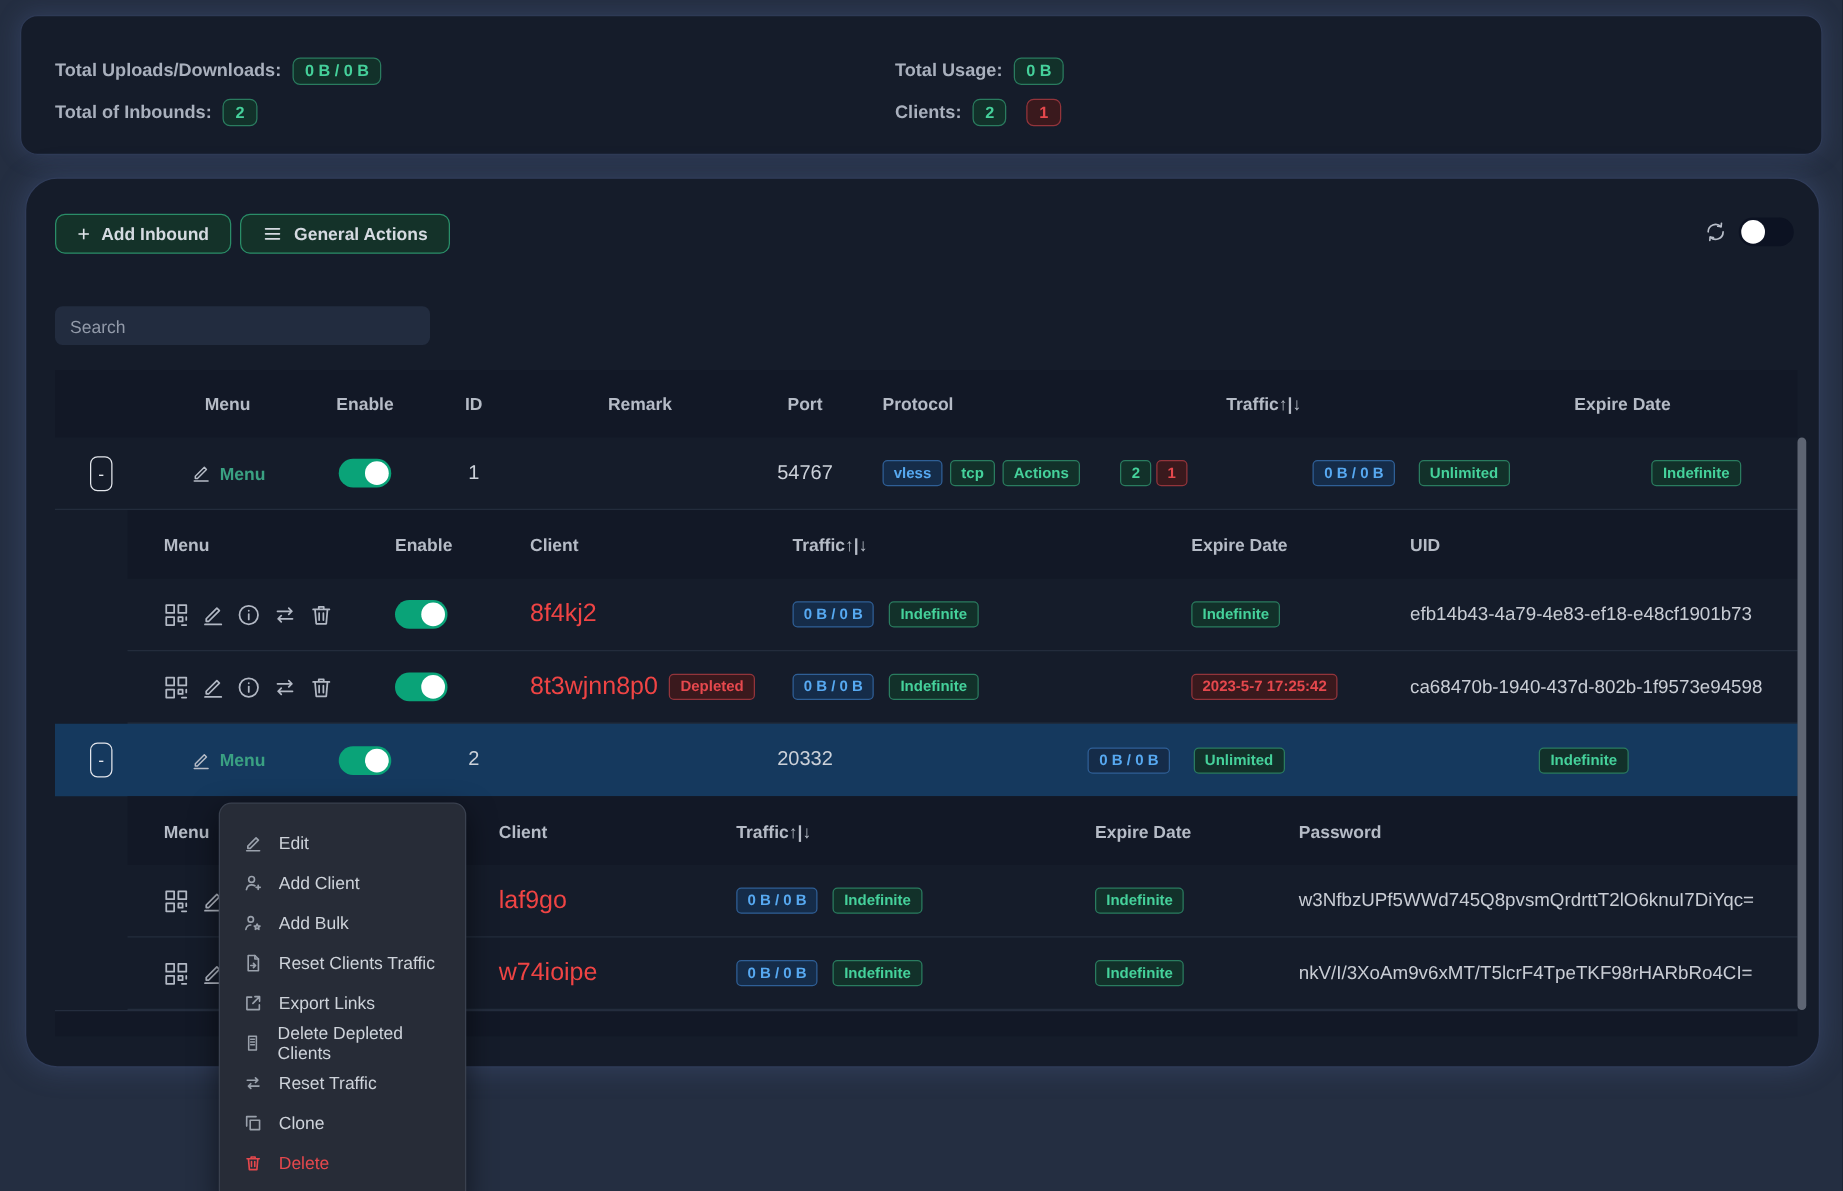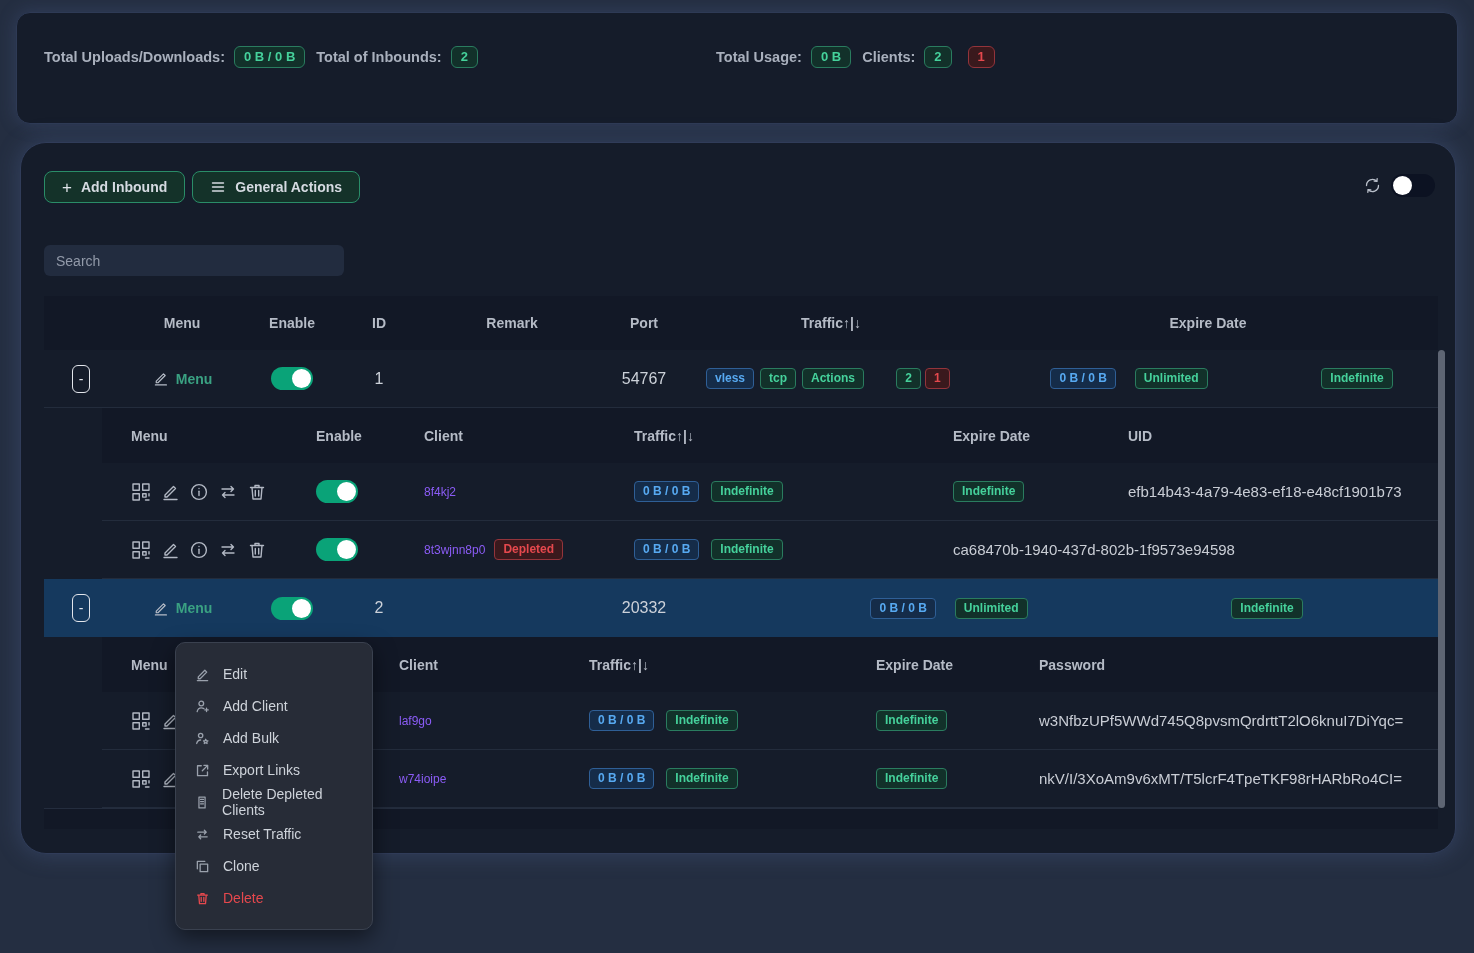--- a/index.html
+++ b/index.html
@@ -15,21 +15,21 @@
   svg.ic{fill:none;stroke:currentColor;stroke-width:1.4;stroke-linecap:round;stroke-linejoin:round;display:block;}
   .switch{position:relative;border-radius:12px;flex:none;}
   .switch .knob{position:absolute;top:2px;width:19px;height:19px;border-radius:50%;background:#fff;}
   .switch.on{width:42px;height:23px;background:#0aa378;}
   .switch.on .knob{right:2px;}
   .switch.off{width:44px;height:23px;background:#0c1222;}
   .switch.off .knob{left:2px;}
 
   
   .stats-card{position:absolute;left:16px;top:12px;width:1440px;height:110px;background:#151c2a;border-radius:14px;border:1px solid #2e3a55;box-shadow:0 0 18px 1px rgba(95,120,180,.22);}
-  .stats-col{position:absolute;top:33px;display:flex;flex-direction:row;gap:11px;}
+  .stats-col{position:absolute;top:33px;display:flex;flex-direction:column;gap:11px;}
   .stats-col.left{left:27px;}
   .stats-col.right{left:699px;}
   .stat-line{display:flex;align-items:center;gap:9px;height:22px;}
   .stat-label{color:#a9b0bd;font-weight:700;font-size:14.5px;}
 
   
   .panel{position:absolute;left:20px;top:142px;width:1434px;height:710px;background:#151c2a;border-radius:26px;border:1px solid #303c59;box-shadow:0 0 22px 2px rgba(95,120,180,.25);}
   .toolbar{position:absolute;left:23px;top:28px;display:flex;gap:7px;}
   .gbtn{display:inline-flex;align-items:center;gap:9px;height:32px;padding:0 17px;background:#143229;border:1px solid #2a8d68;border-radius:8px;color:#d5dae1;font-weight:600;font-size:14px;cursor:pointer;font-family:inherit;}
   .gbtn .plus{font-size:17px;font-weight:400;line-height:1;color:#dfe3e9;}
@@ -67,21 +67,21 @@
   .s1-expire{width:175px;}
   .s1-uid{flex:1;}
   .s2-menu{width:214px;padding-left:29px;}
   .s2-enable{width:83px;}
   .s2-client{width:190px;gap:9px;}
   .s2-traffic{width:287px;}
   .s2-expire{width:163px;}
   .s2-pass{flex:1;}
   .action-icons{display:flex;align-items:center;gap:9px;color:#b2b8c4;}
   .action-icons svg{cursor:pointer;}
-  .client-name{color:#8b5cf6;font-size:12px;}
+  .client-name{color:#ef4444;font-size:20px;}
   .mono-id{color:#c9cdd5;font-size:15px;}
   .tfoot{height:20px;background:#121826;border-top:1px solid #242d3e;}
   .vscroll{position:absolute;left:1417px;top:207px;width:7px;height:458px;background:#9aa2af;opacity:.55;border-radius:4px;}
 
   
   .context-menu{position:absolute;left:175px;top:642px;width:196px;background:#272c37;border:1px solid #3a414f;border-radius:10px;box-shadow:0 8px 22px rgba(0,0,0,.5);padding:15px 0;z-index:50;}
   .cm-item{display:flex;align-items:center;gap:13px;height:32px;padding:0 12px 0 19px;color:#ced3da;font-size:14px;cursor:pointer;}
   .cm-item .cic{color:#9aa1ac;}
   .cm-item.danger{color:#e5484d;}
   .cm-item.danger .cic{color:#e5484d;}
@@ -145,20 +145,21 @@
 
     <div class="table">
 
       <div class="thead">
         <div class="cell c-exp"></div>
         <div class="cell c-menu">Menu</div>
         <div class="cell c-enable">Enable</div>
         <div class="cell c-id">ID</div>
         <div class="cell c-remark">Remark</div>
         <div class="cell c-port">Port</div>
+        <div class="cell c-proto">Protocol</div>
         <div class="cell c-traffic">Traffic↑|↓</div>
         <div class="cell c-expire">Expire Date</div>
       </div>
 
       <div class="trow">
         <div class="cell c-exp">
             <button class="expand-btn">-</button>
           </div>
         <div class="cell c-menu">
           <span class="menu-link">
@@ -289,20 +290,23 @@
               </div>
             </div>
           <div class="scell s1-client">
             <span class="client-name">8t3wjnn8p0</span>
             <span class="tbadge b-red">Depleted</span>
           </div>
           <div class="scell s1-traffic">
             <span class="tbadge b-blue">0 B / 0 B</span>
             <span class="tbadge b-green">Indefinite</span>
           </div>
+          <div class="scell s1-expire">
+              <span class="tbadge b-red">2023-5-7 17:25:42</span>
+            </div>
           <div class="scell s1-uid">
               <span class="mono-id">ca68470b-1940-437d-802b-1f9573e94598</span>
             </div>
         </div>
       </div>
 
       <div class="trow hl">
         <div class="cell c-exp">
             <button class="expand-btn">-</button>
           </div>
@@ -467,20 +471,28 @@
     <div class="cm-item">
       <svg class="ic cic" width="15" height="15" viewBox="0 0 16 16">
           <circle cx="6" cy="4.8" r="2.3"></circle>
           <path d="M1.8 13.3c.6-2.5 2-3.7 4.2-3.7"></path>
           <path d="M11.4 8.8l.7 1.5 1.7.2-1.2 1.1.3 1.7-1.5-.8-1.5.8.3-1.7-1.2-1.1 1.7-.2z"></path>
         </svg>
       <span>Add Bulk</span>
     </div>
     <div class="cm-item">
       <svg class="ic cic" width="15" height="15" viewBox="0 0 16 16">
+          <path d="M3.8 1.5h5.7l3 3v10H3.8z"></path>
+          <path d="M9.5 1.5v3h3"></path>
+          <path d="M6 10h4M8.3 8.2 10.1 10 8.3 11.8"></path>
+        </svg>
+      <span>Reset Clients Traffic</span>
+    </div>
+    <div class="cm-item">
+      <svg class="ic cic" width="15" height="15" viewBox="0 0 16 16">
           <path d="M13.3 9.5v4h-10.6v-10.6h4"></path>
           <path d="M9.5 2.5h4v4M13.2 2.8 7.8 8.2"></path>
         </svg>
       <span>Export Links</span>
     </div>
     <div class="cm-item">
       <svg class="ic cic" width="15" height="15" viewBox="0 0 16 16">
           <path d="M4.5 1.8h7v12.4h-7z"></path>
           <path d="M6.3 4.5h3.4M6.3 7h3.4M6.3 9.5h3.4"></path>
         </svg>

